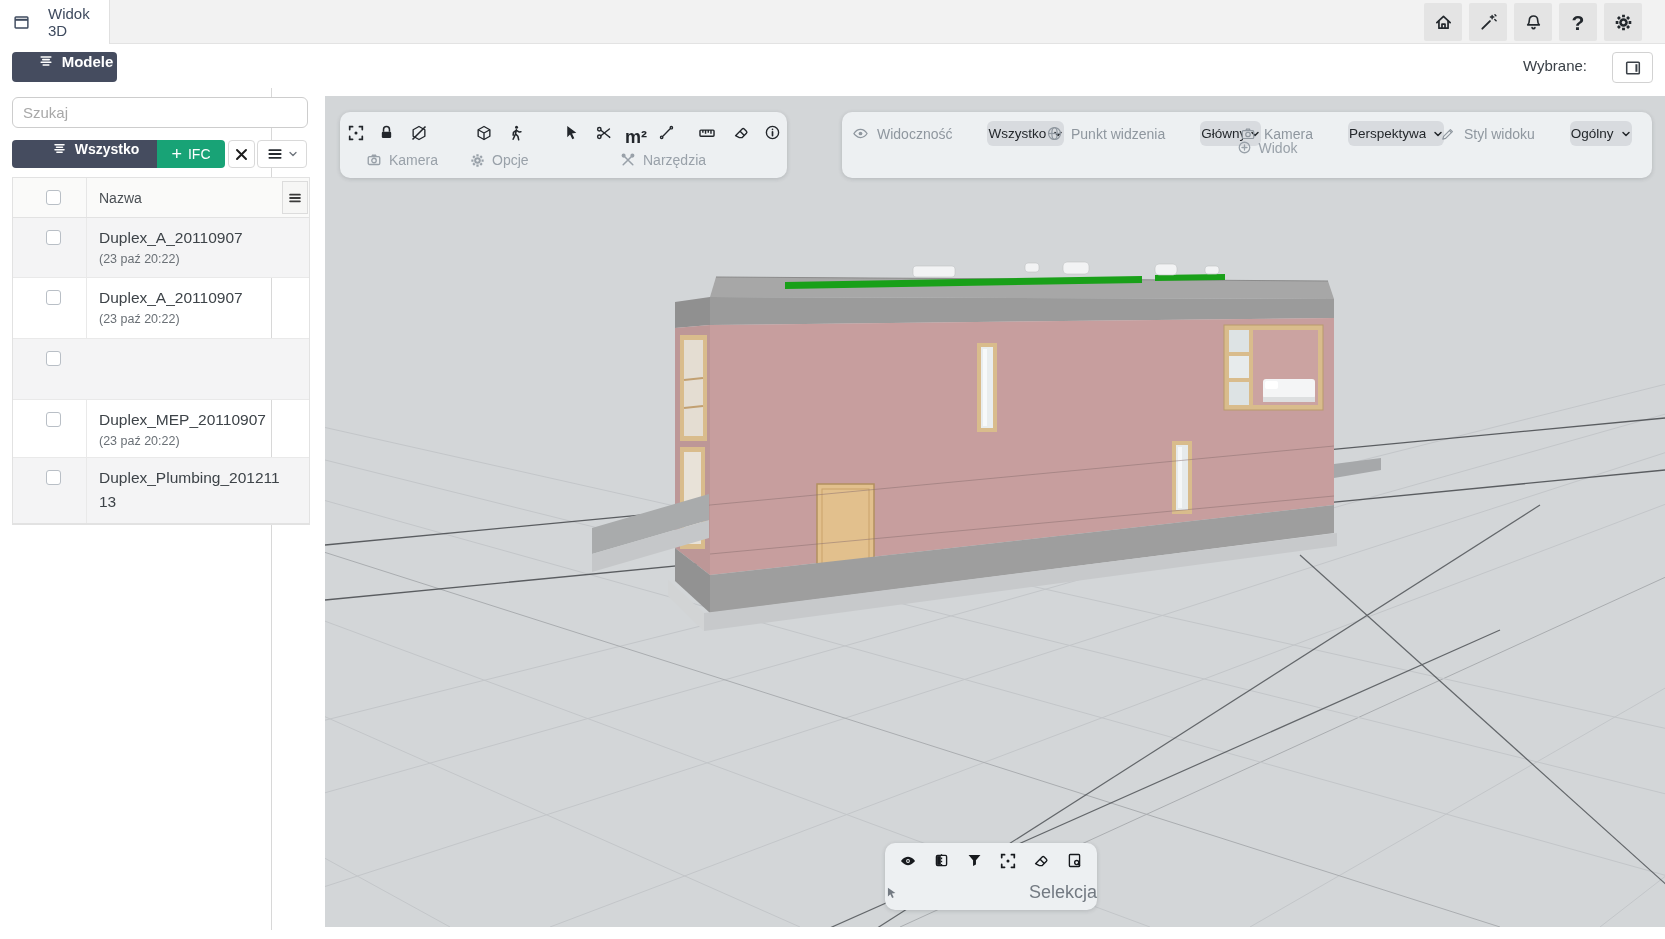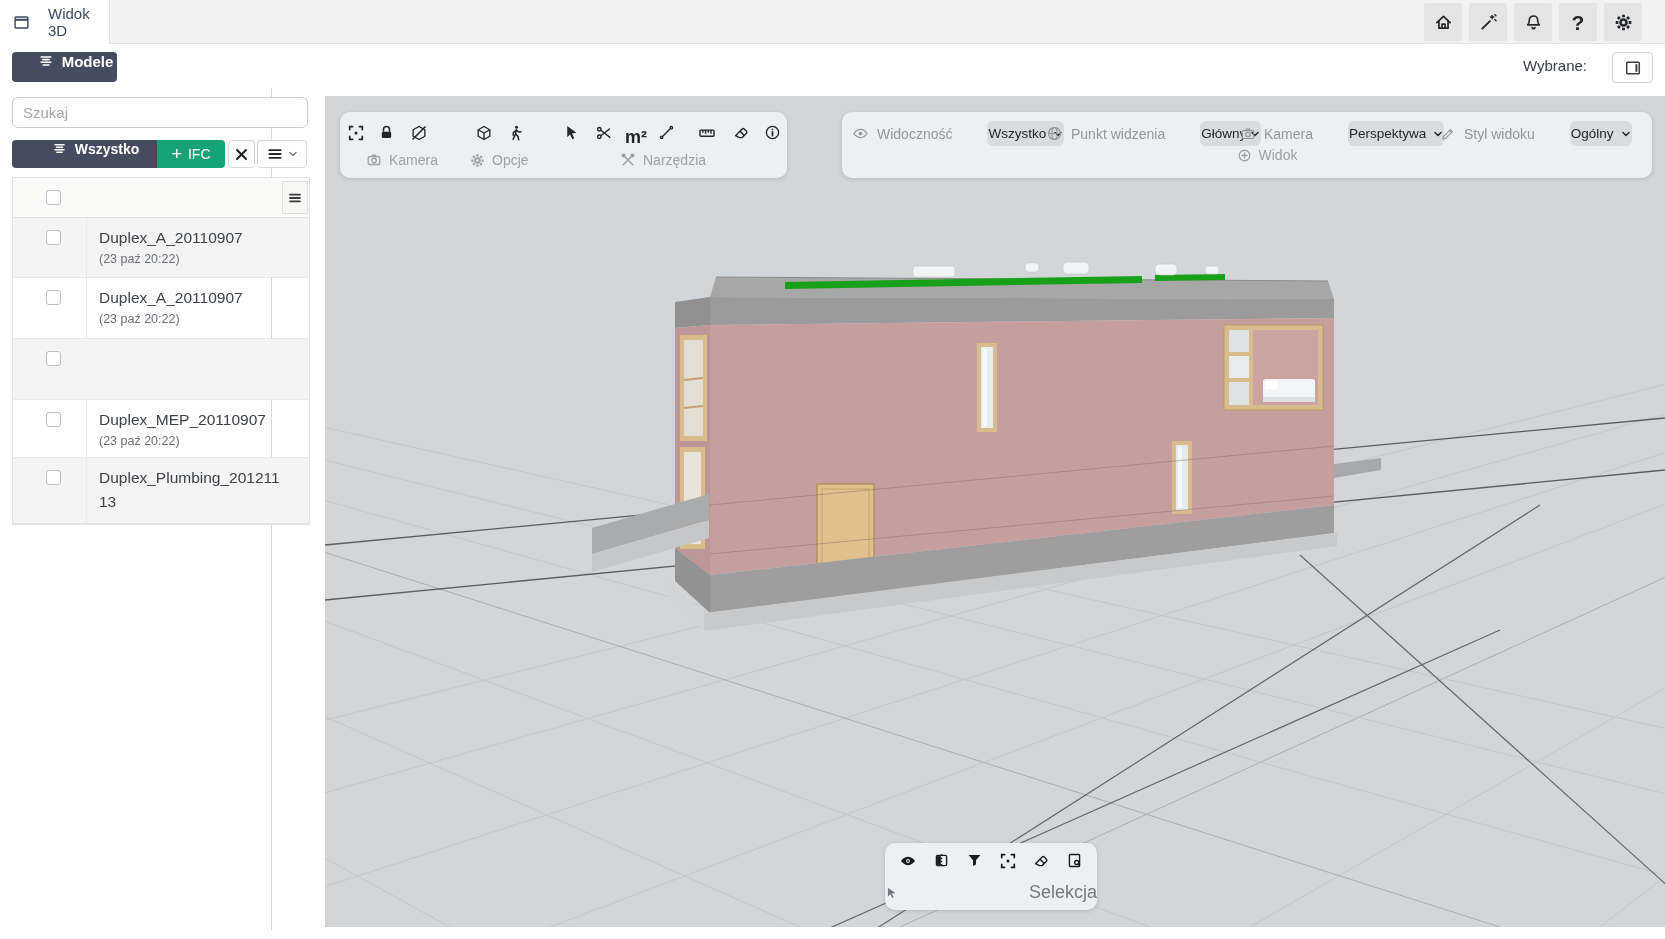--- a/index.html
+++ b/index.html
@@ -75,22 +75,22 @@
   .m2{font-size:18px;font-weight:600;color:#22262b;line-height:1;}
   .lblrow{position:absolute;top:40px;height:20px;left:0;right:0;font-size:14px;color:#99a1a9;}
   .lgroup{position:absolute;display:flex;align-items:center;gap:7px;cursor:pointer;}
   .rgroup{position:absolute;top:9px;display:flex;align-items:center;gap:8px;color:#8f979f;
           font-size:14px;white-space:nowrap;}
   .pill{background:#d8dbdf;border-radius:6px;height:25px;display:flex;align-items:center;
           padding:0 1px;gap:7px;color:#23272b;font-size:13.5px;cursor:pointer;margin-left:27px;}
   .pill .ptxt{display:inline-block;overflow:hidden;white-space:nowrap;}
   .clip1 .ptxt{max-width:60px;}
   .clip2 .ptxt{max-width:42px;}
-  .widok-row{position:absolute;top:35px;left:0;right:0;display:flex;justify-content:center;
-          align-items:flex-end;gap:7px;font-size:14px;color:#99a1a9;cursor:pointer;margin-left:40px;}
+  .widok-row{position:absolute;top:28px;left:0;right:0;display:flex;justify-content:center;
+          align-items:flex-start;gap:7px;font-size:14px;color:#99a1a9;cursor:pointer;margin-left:40px;}
   .brow1{position:absolute;top:9px;left:0;right:0;display:flex;justify-content:center;gap:16px;color:#16191d;}
   .brow1 .it{cursor:pointer;}
   .brow2{position:absolute;top:39px;left:0;right:0;display:flex;justify-content:space-between;
           align-items:center;gap:6px;font-size:18px;color:#737a82;cursor:pointer;}
   .toast{position:absolute;left:18px;top:771px;height:40px;background:#fbfcfc;border-radius:8px;
           box-shadow:0 1px 5px rgba(40,45,50,.22);display:flex;align-items:center;
           padding:0 17px;font-size:15px;color:#17191c;}
 </style>
 </head>
 <body>
@@ -198,20 +198,21 @@
         <svg class="ic" width="10" height="10" viewBox="0 0 20 20" fill="none" stroke="#6d747c" stroke-width="2.6" stroke-linecap="round" stroke-linejoin="round">
           <path d="M4 7l6 6 6-6"></path>
         </svg>
       </span>
     </div>
   </div>
 
   <div class="mtable">
     <div class="thead">
       <span class="cbx cb-cell"></span>
+      <div class="th-name">Nazwa</div>
       <div class="th-menu">
         <svg class="ic" width="14" height="14" viewBox="0 0 20 20" fill="none" stroke="currentColor" stroke-width="2.6" stroke-linecap="round">
           <path d="M3 5.2h14M3 10h14M3 14.8h14"></path>
         </svg>
       </div>
     </div>
 
     <div class="mrow" style="height:60px">
       <span class="cbx cb-cell"></span>
       <div class="namecol">

